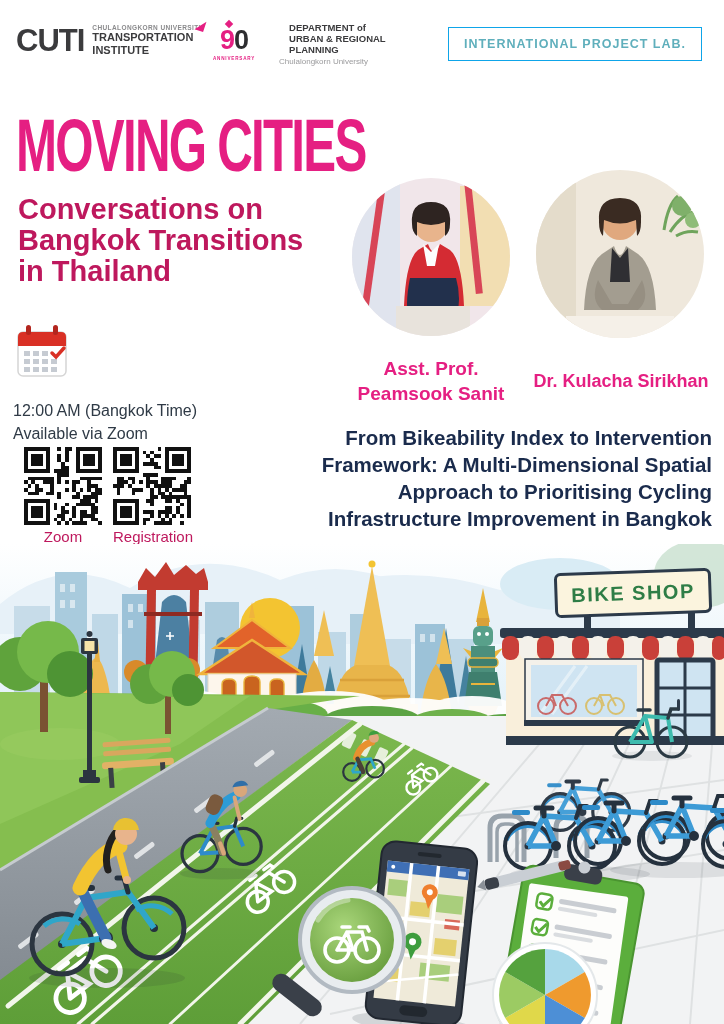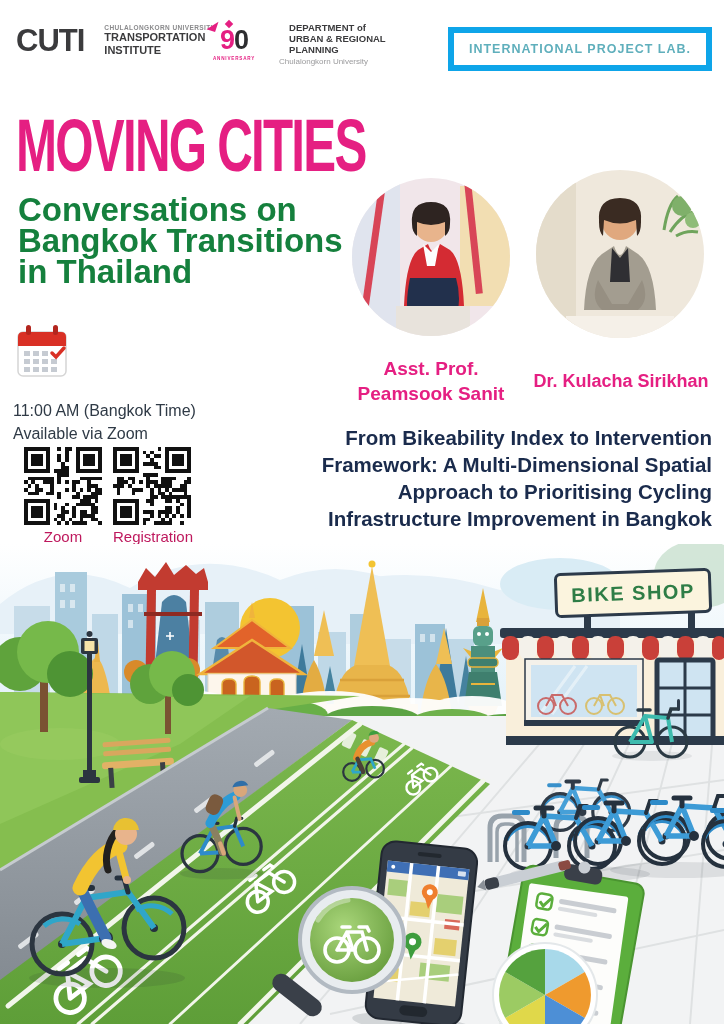--- a/index.html
+++ b/index.html
@@ -1,40 +1,40 @@
 <!DOCTYPE html>
 <html><head>
 <meta charset="utf-8">
 <style>
   html,body{margin:0;padding:0;background:#ffffff;}
   #poster{position:relative;width:724px;height:1024px;background:#ffffff;overflow:hidden;
           font-family:"Liberation Sans",sans-serif;}
   
-  .hdr-cuti{position:absolute;left:16px;top:24px;display:flex;align-items:center;gap:20px;}
+  .hdr-cuti{position:absolute;left:16px;top:24px;display:flex;align-items:center;gap:8px;}
   .cuti-word{position:relative;font-size:31px;font-weight:800;color:#3B3B3D;letter-spacing:-1px;line-height:1;}
   .cuti-accent{position:absolute;right:-2px;top:-4px;width:0;height:0;border-left:9px solid transparent;
                border-bottom:11px solid #E51F82;transform:rotate(18deg);}
   .cuti-org{display:flex;flex-direction:column;line-height:1.15;}
   .cuti-org .l1{font-size:6.5px;color:#8A8A8C;font-weight:700;letter-spacing:.4px;}
   .cuti-org .l2{font-size:11px;color:#3B3B3D;font-weight:800;}
   .hdr-anniv{position:absolute;left:213px;top:22px;display:flex;align-items:center;gap:24px;}
   .anniv-mark{display:flex;flex-direction:column;align-items:center;}
   .anniv-num{font-size:27px;font-weight:800;line-height:1;letter-spacing:-1px;position:relative;}
   .anniv-num .d9{color:#E51F82;} .anniv-num .d0{color:#2E2E30;}
   .anniv-diamond{position:absolute;left:6px;top:-6px;width:6px;height:6px;background:#E51F82;transform:rotate(45deg);}
   .anniv-label{font-size:4.6px;font-weight:800;color:#E51F82;letter-spacing:.8px;margin-top:2px;}
   .anniv-dept{display:flex;flex-direction:column;line-height:1.18;}
   .anniv-dept .d{font-size:9.5px;font-weight:800;color:#3B3B3D;margin-left:10px;}
   .anniv-dept .u{font-size:8px;color:#9A9A9C;margin-top:1px;}
-  .hdr-badge{position:absolute;left:448px;top:27px;width:252px;border:6px solid #0ea5e9;color:#5FAFBC;
+  .hdr-badge{position:absolute;left:448px;top:27px;width:252px;border:1px solid #0ea5e9;color:#5FAFBC;
              font-size:12.5px;font-weight:800;letter-spacing:1px;text-align:center;padding:9px 0;}
   
   .title{position:absolute;left:16px;top:102px;font-size:56px;font-weight:800;color:#E51F82;
          letter-spacing:-2px;transform:scale(.88,1.32);transform-origin:top left;white-space:nowrap;}
-  .subtitle{position:absolute;left:18px;top:194px;font-size:33px;font-weight:800;color:#15803d;line-height:31px;}
+  .subtitle{position:absolute;left:18px;top:194px;font-size:29px;font-weight:800;color:#be185d;line-height:31px;}
   
   .cal-icon{position:absolute;left:12px;top:320px;width:60px;height:60px;}
   .date{position:absolute;left:84px;top:334px;font-size:28px;font-weight:800;color:#E51F82;letter-spacing:.5px;}
   .timeblock{position:absolute;left:13px;top:399px;font-size:16px;color:#2F3A46;line-height:23px;font-weight:500;}
   .qr{position:absolute;width:78px;height:78px;background:#fff;}
   .qr1{left:24px;top:447px;} .qr2{left:113px;top:447px;}
   .qr-label{position:absolute;top:528px;font-size:15px;color:#be185d;text-align:center;}
   .qrl1{left:24px;width:78px;} .qrl2{left:107px;width:92px;}
   
   .photo{position:absolute;border-radius:50%;overflow:hidden;}
@@ -105,21 +105,21 @@
         <rect x="39" y="39" width="6" height="5"></rect>
       <rect x="12" y="47" width="6" height="5"></rect>
         <rect x="21" y="47" width="6" height="5"></rect>
         <rect x="30" y="47" width="6" height="5"></rect>
         <rect x="39" y="47" width="6" height="5"></rect>
     </g>
     <path d="M40 33 l4 4 l8 -9" fill="none" stroke="#D93025" stroke-width="3.5" stroke-linecap="round"></path>
   </svg>
 
   <div class="timeblock">
-    <div>11:00 AM (Bangkok Time)</div>
+    <div>12:00 AM (Bangkok Time)</div>
     <div>Available via Zoom</div>
   </div>
 
   <div class="qr qr1"><svg viewBox="0 0 84 84" width="100%" height="100%" shape-rendering="crispEdges">
         <rect x="36" y="0" width="4" height="4" fill="#111"></rect>
         <rect x="44" y="0" width="4" height="4" fill="#111"></rect>
         <rect x="48" y="0" width="4" height="4" fill="#111"></rect>
         <rect x="44" y="4" width="4" height="4" fill="#111"></rect>
         <rect x="36" y="8" width="4" height="4" fill="#111"></rect>
         <rect x="44" y="8" width="4" height="4" fill="#111"></rect>

